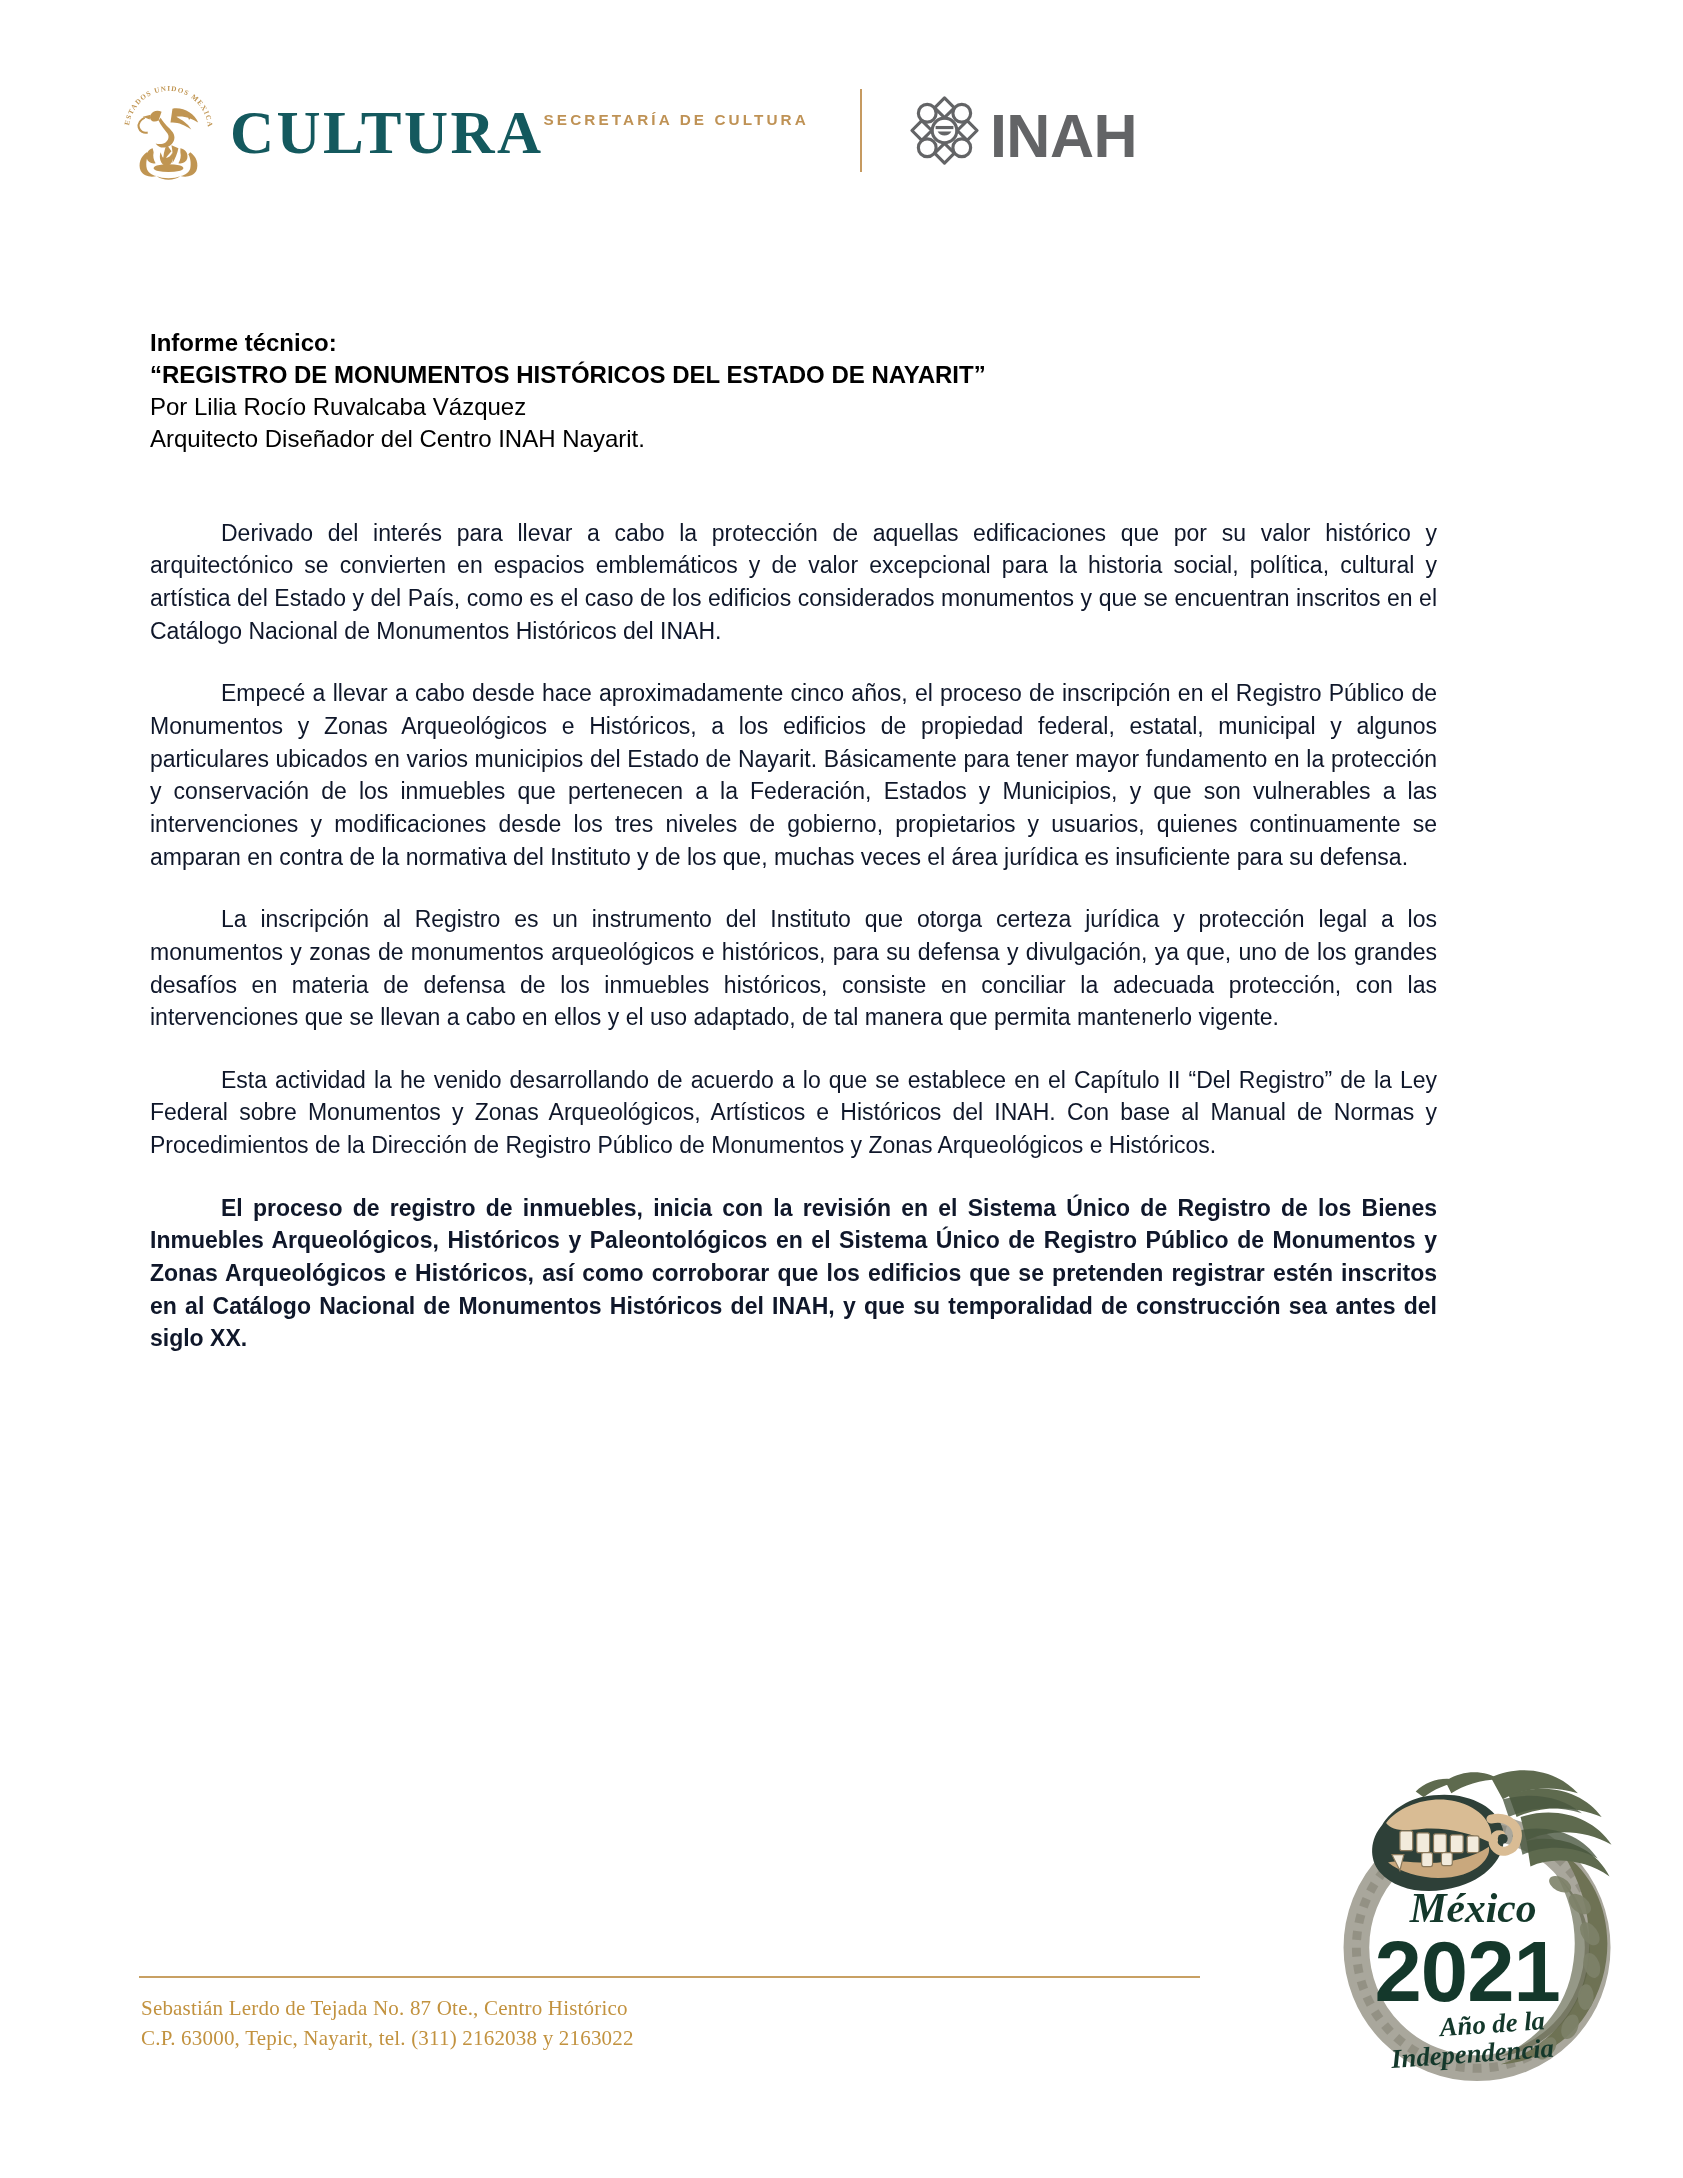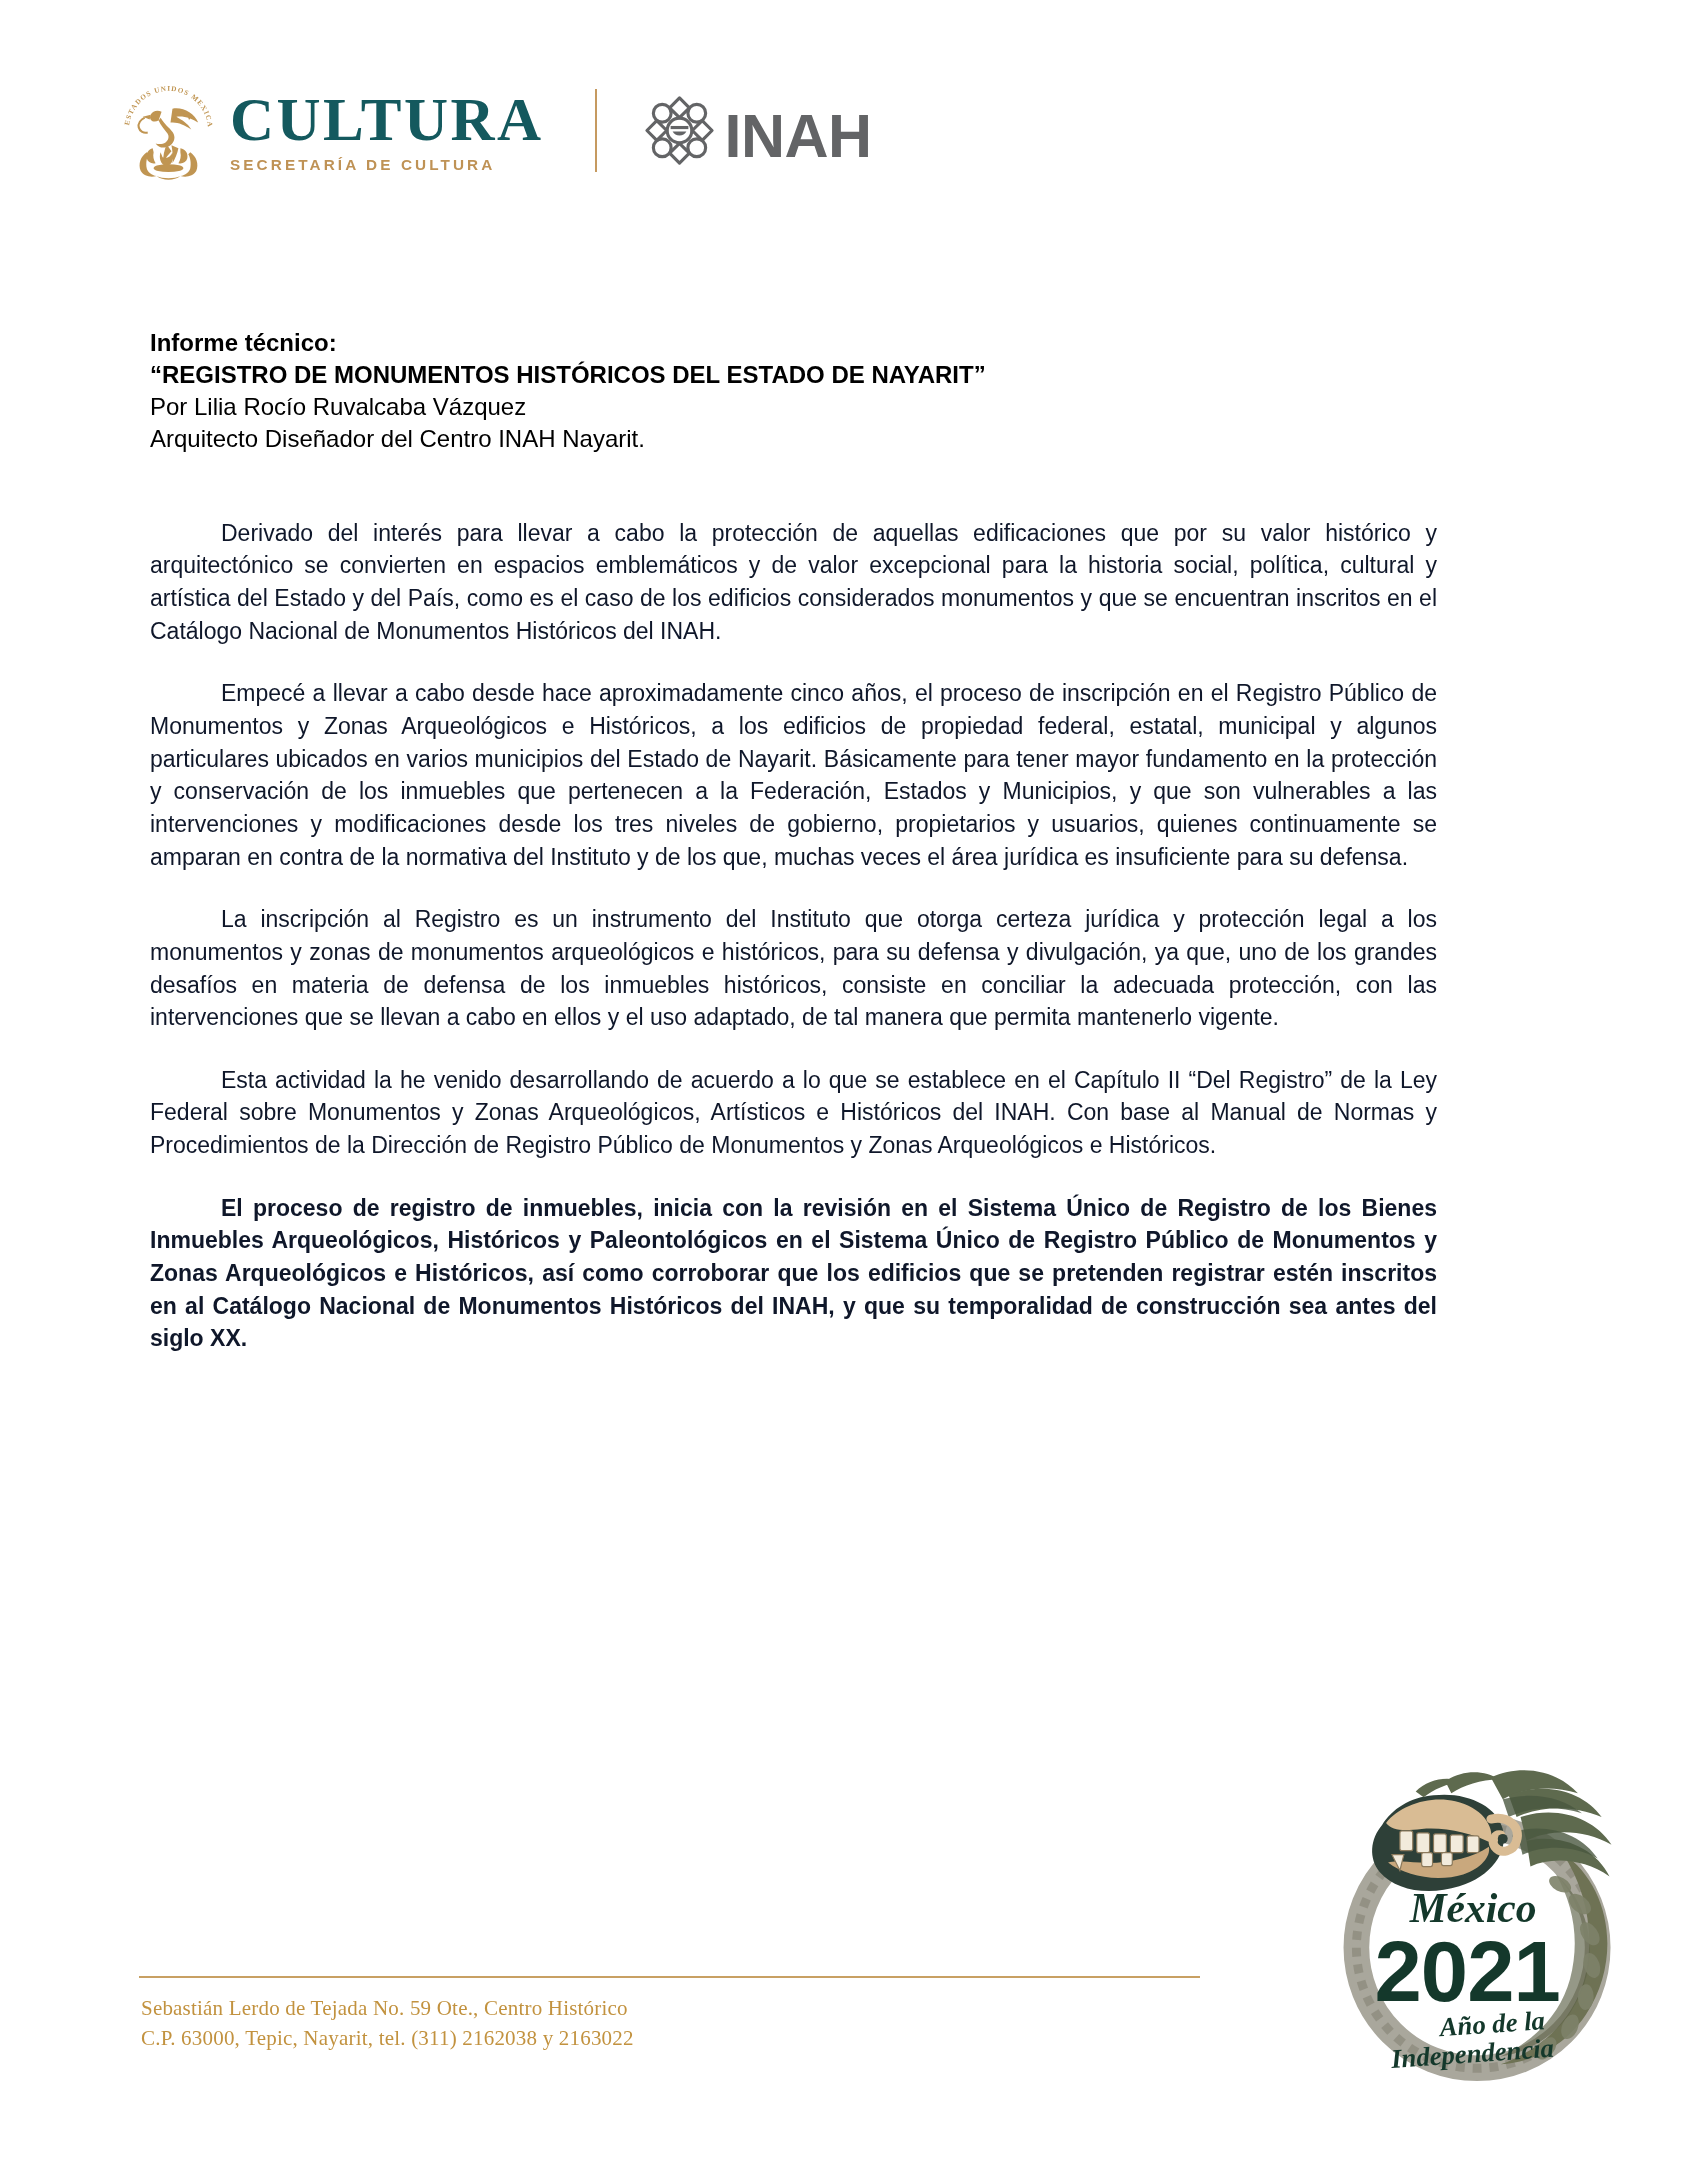--- a/index.html
+++ b/index.html
@@ -39,21 +39,21 @@
     width: 103px;
     height: 103px;
     flex: none;
     margin-right: 10px;
     position: relative;
   }
   .coat-of-arms svg { display: block; }
 
   .cultura-block {
     display: flex;
-    flex-direction: column;
+    flex-direction: row;
     justify-content: center;
     margin-top: 4px;
   }
   .cultura-word {
     font-family: "Liberation Serif", serif;
     font-weight: bold;
     font-size: 61px;
     letter-spacing: 2.5px;
     color: #14595e;
     line-height: 0.95;
@@ -268,21 +268,21 @@
       <p class="para"> La inscripción al Registro es un instrumento del Instituto que otorga certeza jurídica y protección legal a los monumentos y zonas de monumentos arqueológicos e históricos, para su defensa y divulgación, ya que, uno de los grandes desafíos en materia de defensa de los inmuebles históricos, consiste en conciliar la adecuada protección, con las intervenciones que se llevan a cabo en ellos y el uso adaptado, de tal manera que permita mantenerlo vigente.</p>
       <p class="para">Esta actividad la he venido desarrollando de acuerdo a lo que se establece en el Capítulo II “Del Registro” de la Ley Federal sobre Monumentos y Zonas Arqueológicos, Artísticos e Históricos del INAH. Con base al Manual de Normas y Procedimientos de la Dirección de Registro Público de Monumentos y Zonas Arqueológicos e Históricos.</p>
       <p class="para">El proceso de registro de inmuebles, inicia con la revisión en el Sistema Único de Registro de los Bienes Inmuebles Arqueológicos, Históricos y Paleontológicos en el Sistema Único de Registro Público de Monumentos y Zonas Arqueológicos e Históricos, así como corroborar que los edificios que se pretenden registrar estén inscritos en al Catálogo Nacional de Monumentos Históricos del INAH, y que su temporalidad de construcción sea antes del siglo XX.</p>
     </div>
 
   </div>
 
   <div class="footer-rule"></div>
 
   <div class="footer-address">
-    <div>Sebastián Lerdo de Tejada No. 59 Ote., Centro Histórico</div>
+    <div>Sebastián Lerdo de Tejada No. 87 Ote., Centro Histórico</div>
     <div>C.P. 63000, Tepic, Nayarit, tel. (311) 2162038 y 2163022</div>
   </div>
 
   <div class="seal">
     <svg width="366" height="356" viewBox="0 0 370 360" aria-hidden="true">
 
       <g>
         <circle cx="182" cy="214" r="122" fill="none" stroke="#A9A79C" stroke-width="26"></circle>
         <circle cx="182" cy="214" r="122" fill="none" stroke="#8C8A7C" stroke-width="9" stroke-dasharray="9 8" opacity="0.75"></circle>
       </g>

